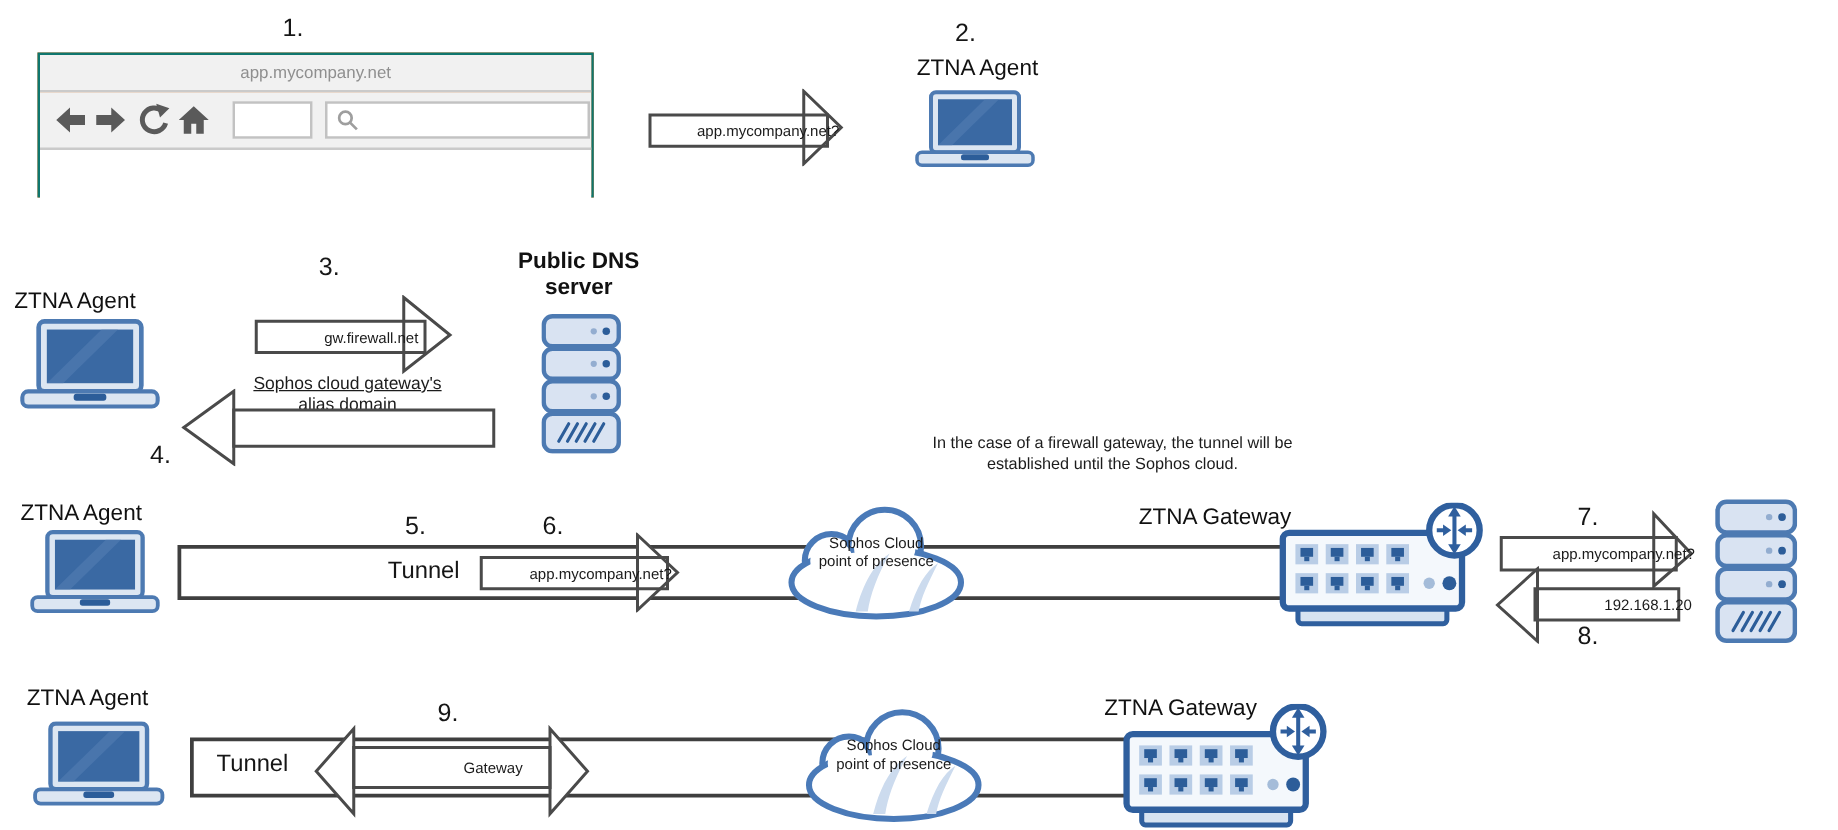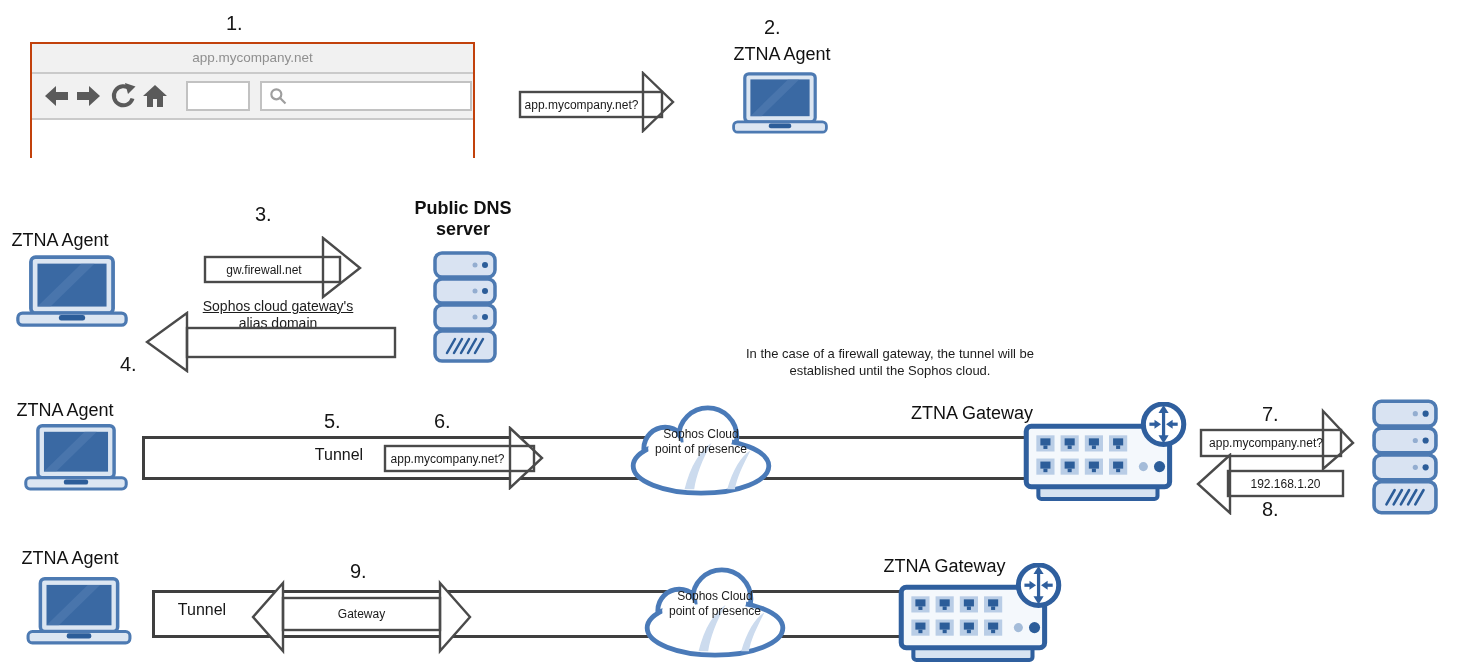--- a/index.html
+++ b/index.html
@@ -2,30 +2,30 @@
 <html><head>
 <meta charset="utf-8">
 <style>
   html,body { margin:0; padding:0; background:#ffffff; }
   .canvas { position:relative; width:1470px; height:664px; background:#fff;
             font-family:"Liberation Sans", sans-serif; color:#1c1c1c; overflow:hidden; }
   .abs { position:absolute; }
   .step { font-size:20px; color:#161616; }
   .entity { font-size:18px; line-height:1.18; text-align:center; color:#111; }
   .atext { font-size:12px; color:#1a1a1a; display:flex; align-items:center; justify-content:center;
-           white-space:nowrap; }
+           white-space:nowrap;padding-left:33px; }
   .cap  { font-size:14px; text-align:center; line-height:1.2; }
   .hash { font-size:11px; text-align:center; line-height:1.3; color:#222; }
   .note { font-size:13px; text-align:center; line-height:1.32; }
   .cloudtext { font-size:12px; text-align:center; line-height:1.25; color:#1a1a1a; }
   .tunnel { border:3px solid #3f3f3f; background:#fff; box-sizing:border-box; }
-  .tlabel { font-size:16px; text-align:center; color:#161616; }
+  .tlabel { font-size:19px; text-align:center; color:#161616; }
 
   
-  .browser { left:30px; top:42px; width:445px; height:116px; border:2px solid #c2410c;
+  .browser { left:30px; top:42px; width:445px; height:116px; border:2px solid #0f766e;
              background:#f97316; box-sizing:border-box; }
   .b-title { height:28px; line-height:28px; background:#f1f1f1; border-bottom:2px solid #cacaca;
              text-align:center; font-size:13.5px; color:#8f8f8f; }
   .b-tools { height:44px; background:#f1f1f1; border-bottom:2px solid #cacaca;
              display:flex; align-items:center; padding-left:10px; }
   .b-tools .ico { width:28px; height:28px; margin-right:5px; flex:0 0 auto; }
   .inputbox { height:30px; background:#fff; border:2px solid #c2c2c2; box-sizing:border-box; }
   .addr { width:64px; margin-left:12px; }
   .search { width:212px; margin-left:10px; display:flex; align-items:center; padding-left:6px; }
   .b-content { height:100%; background:#fff; }

